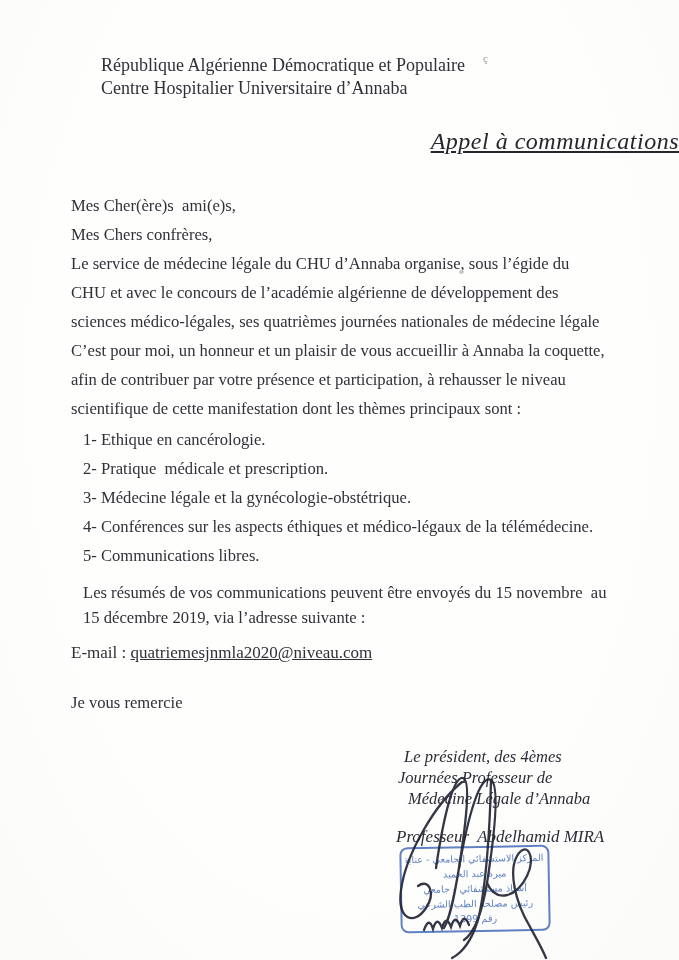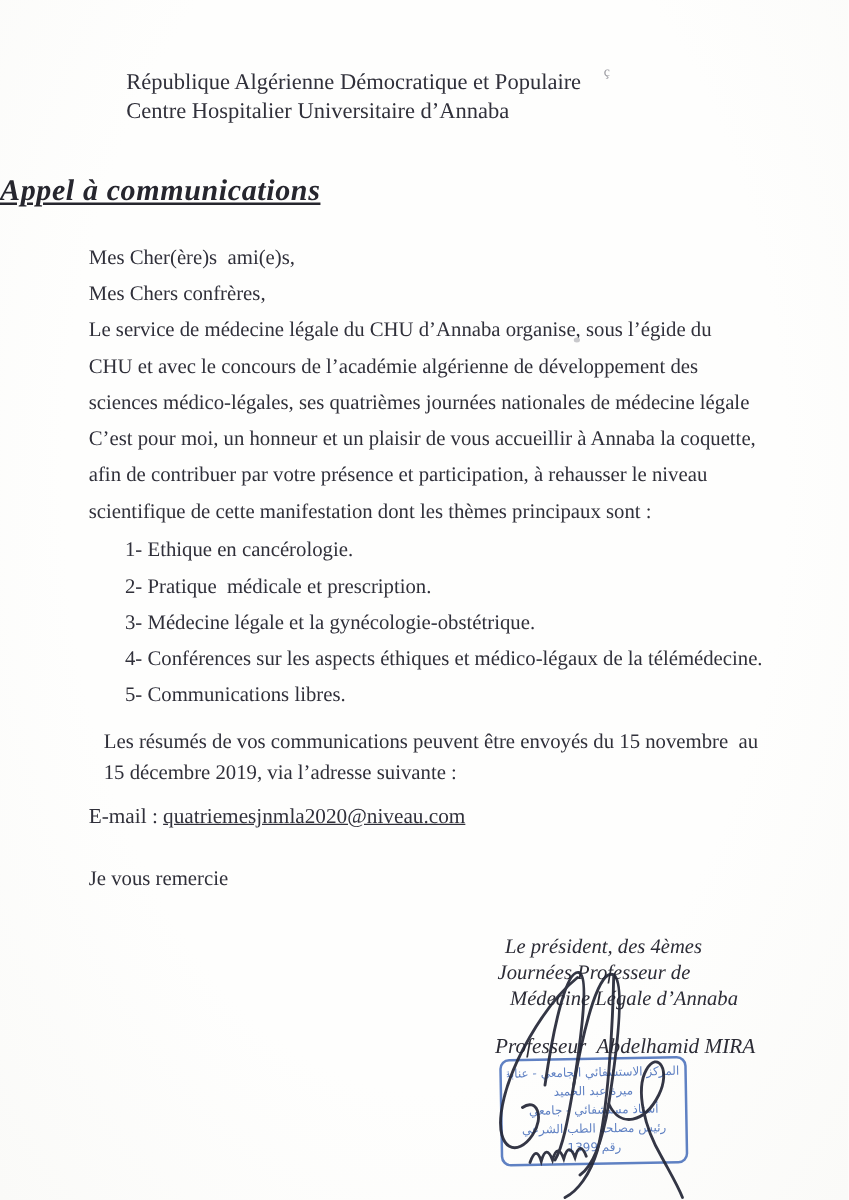--- a/index.html
+++ b/index.html
@@ -17,37 +17,37 @@
   .letterhead {
     position: absolute;
     left: 85px; top: 54px;
     font-size: 18px;
     line-height: 23px;
     margin-left: 16px;
   }
   .letterhead .line { white-space: pre; }
   .doc-title {
     position: absolute;
-    top: 140px; left: 0;
+    top: 128px; left: 0;
     width: 100%;
-    text-align: left;
+    text-align: right;
     font-size: 24px;
-    font-weight: bold;
+    font-weight: normal;
     font-style: italic;
     text-decoration: underline;
     letter-spacing: 0.5px;
     color: #26262e;
   }
   .body-text {
     position: absolute;
     left: 71px; top: 196px; right: 12px;
     font-size: 16.6px;
   }
   .body-text .line { white-space: pre; height: 29px; }
-  .themes { margin-left: 29px; margin-top: 2px; }
+  .themes { margin-left: 12px; margin-top: 2px; }
   .themes .line { height: 29px; }
   .closing { margin-top: 8px; margin-left: 12px; }
   .closing .line { height: 25px; }
   .email-line { margin-top: 10px; font-size: 17px; white-space: pre; }
   .email-address { text-decoration: underline; }
   .thanks { margin-top: 30px; white-space: pre; }
   .signature-block {
     position: absolute;
     left: 396px; top: 746px;
     font-style: italic;

